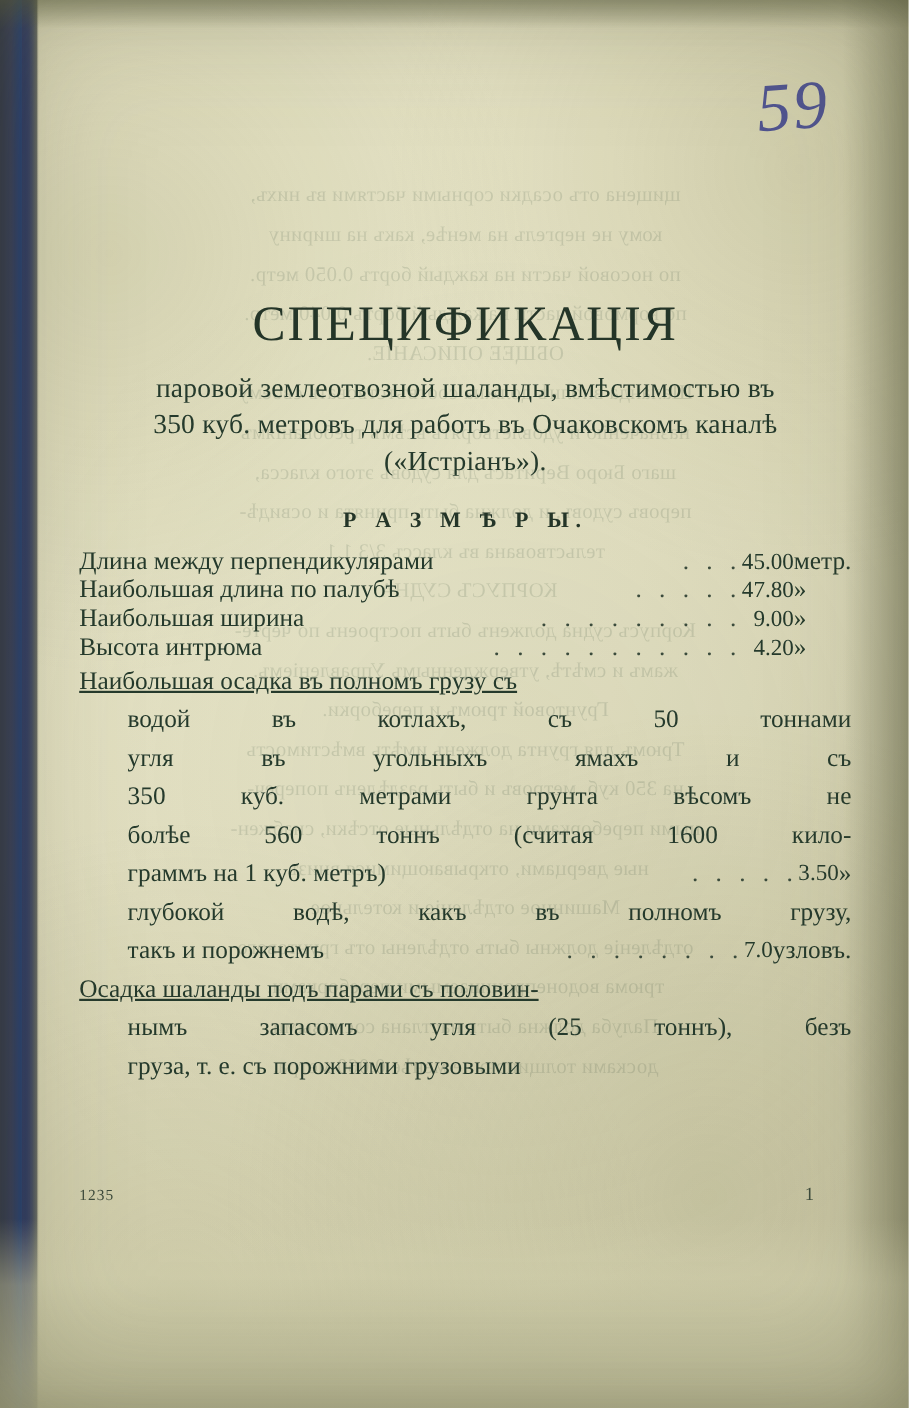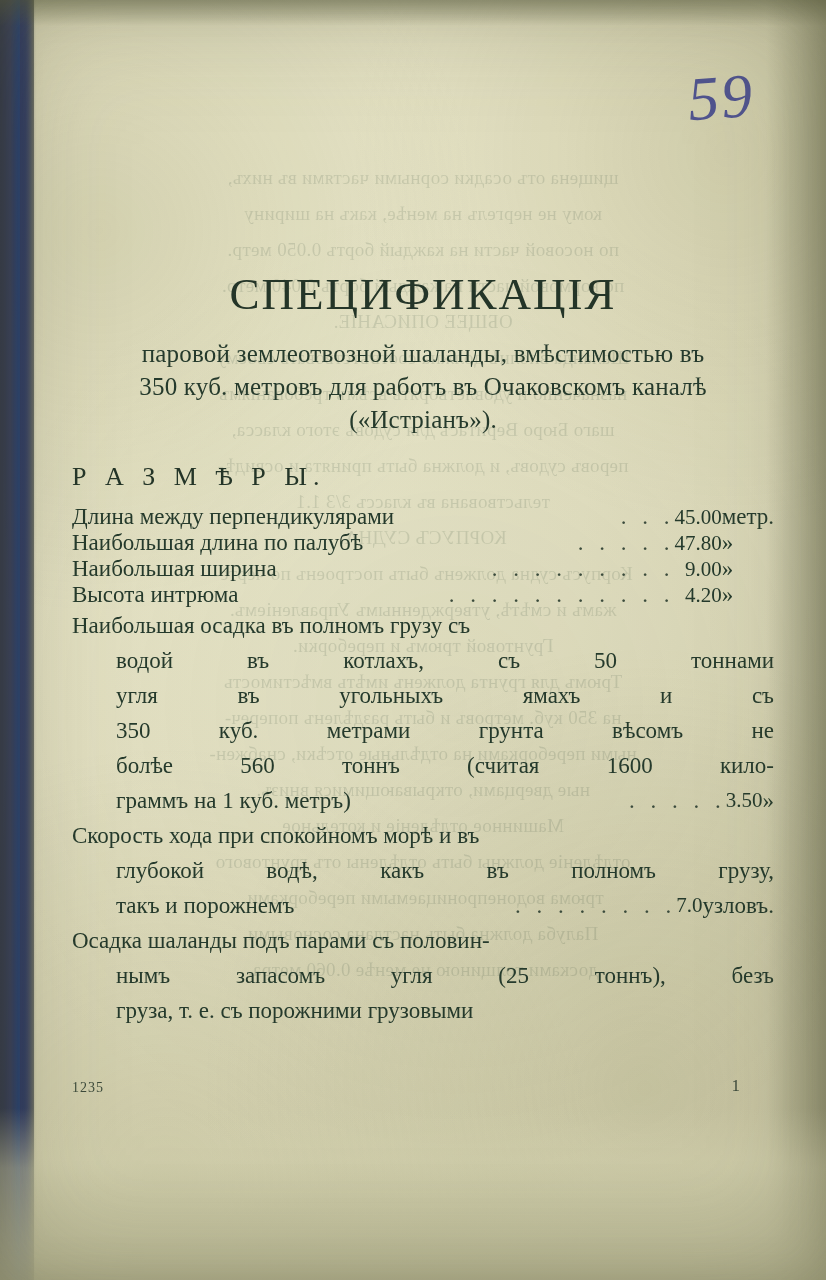--- a/index.html
+++ b/index.html
@@ -125,23 +125,23 @@
     text-align: center;
     font-size: 25px;
     line-height: 33px;
     color: #253a2c;
     letter-spacing: 0.2px;
   }
   .subtitle .l3 { display: block; }
 
   .section-head {
     margin-top: 26px;
-    text-align: left;
-    font-size: 26px;
-    font-weight: normal;
+    text-align: center;
+    font-size: 20px;
+    font-weight: bold;
     letter-spacing: 6px;
     color: #243528;
   }
 
   table.dims {
     margin-top: 12px;
     width: 100%;
     border-collapse: collapse;
     font-size: 23px;
     color: #253a2c;
@@ -181,21 +181,21 @@
     padding-left: 8px;
     width: 86px;
     font-size: 23px;
   }
 
   .para-block {
     font-size: 23px;
     line-height: 35px;
     color: #253a2c;
   }
-  .para-first { text-indent: 0; }
+  .para-first { text-indent: 0; text-decoration: underline; }
   .para-cont {
     padding-left: 44px;
     text-align: justify;
     text-align-last: justify;
   }
   .para-cont.lastline {
     text-align-last: left;
   }
 
   .footer {
@@ -322,21 +322,20 @@
                 <span>. . . . .</span>
               </td>
             <td class="val">3.50</td>
             <td class="unit">»</td>
           </tr>
         </tbody>
       </table>
     </div>
 
     <div class="para-block">
-      <div class="para-first">Скорость хода при спокойномъ морѣ и въ</div>
       <div class="para-cont">глубокой водѣ, какъ въ полномъ грузу,</div>
       <table class="dims" style="margin-top:0">
         <tbody>
           <tr>
             <td class="row-label" style="padding-left:44px">такъ и порожнемъ</td>
             <td class="leader">
                 <span>. . . . . . . .</span>
               </td>
             <td class="val">7.0</td>
             <td class="unit">узловъ.</td>

